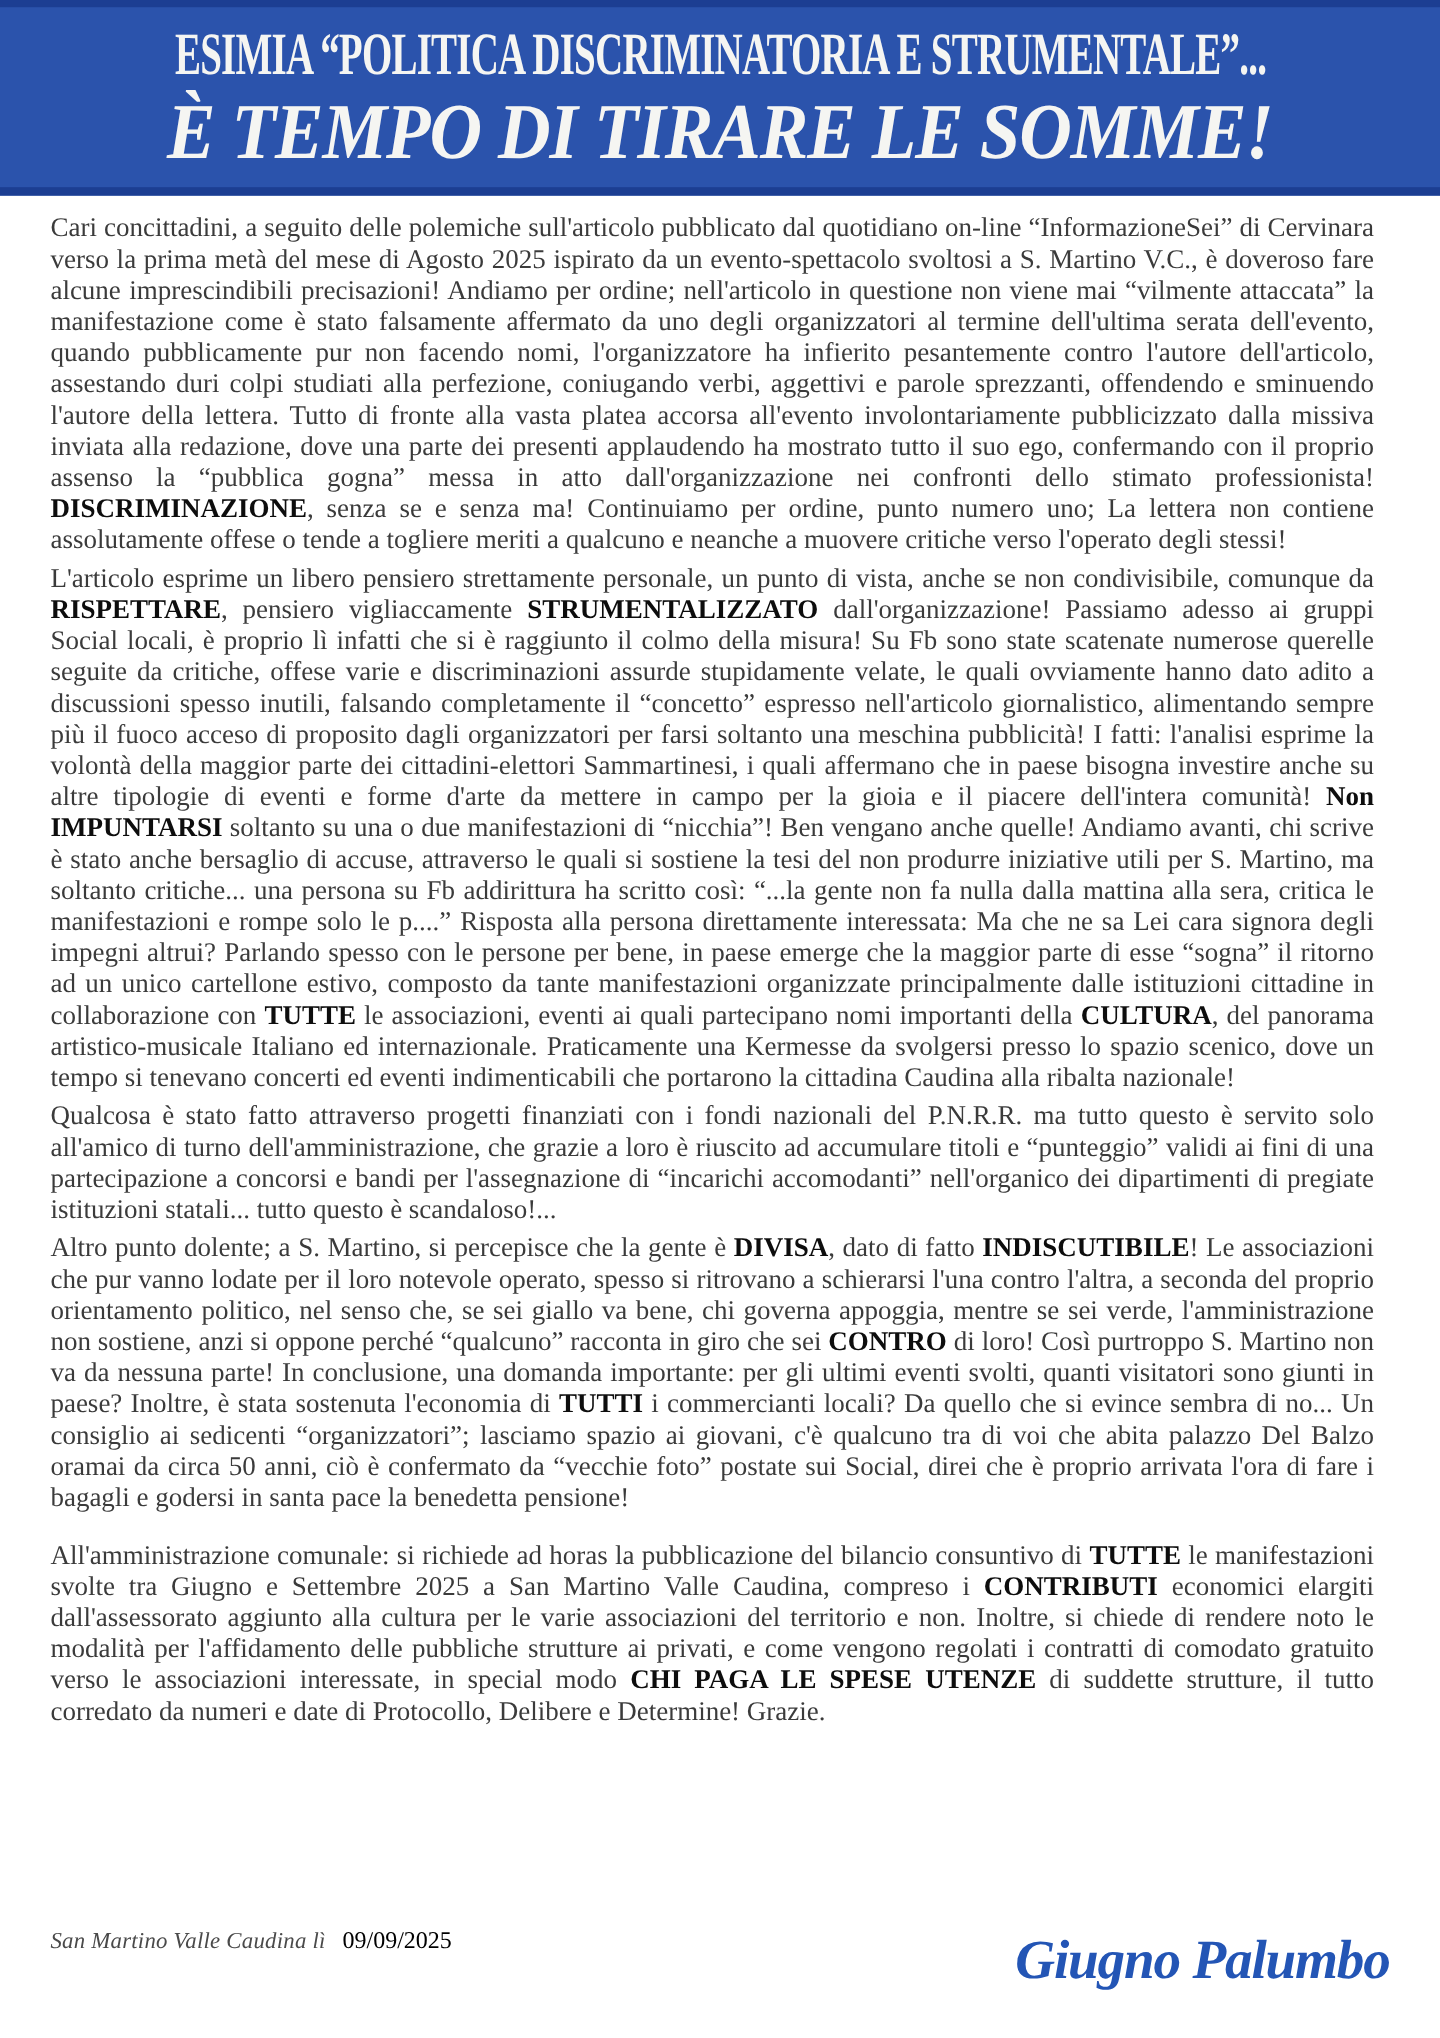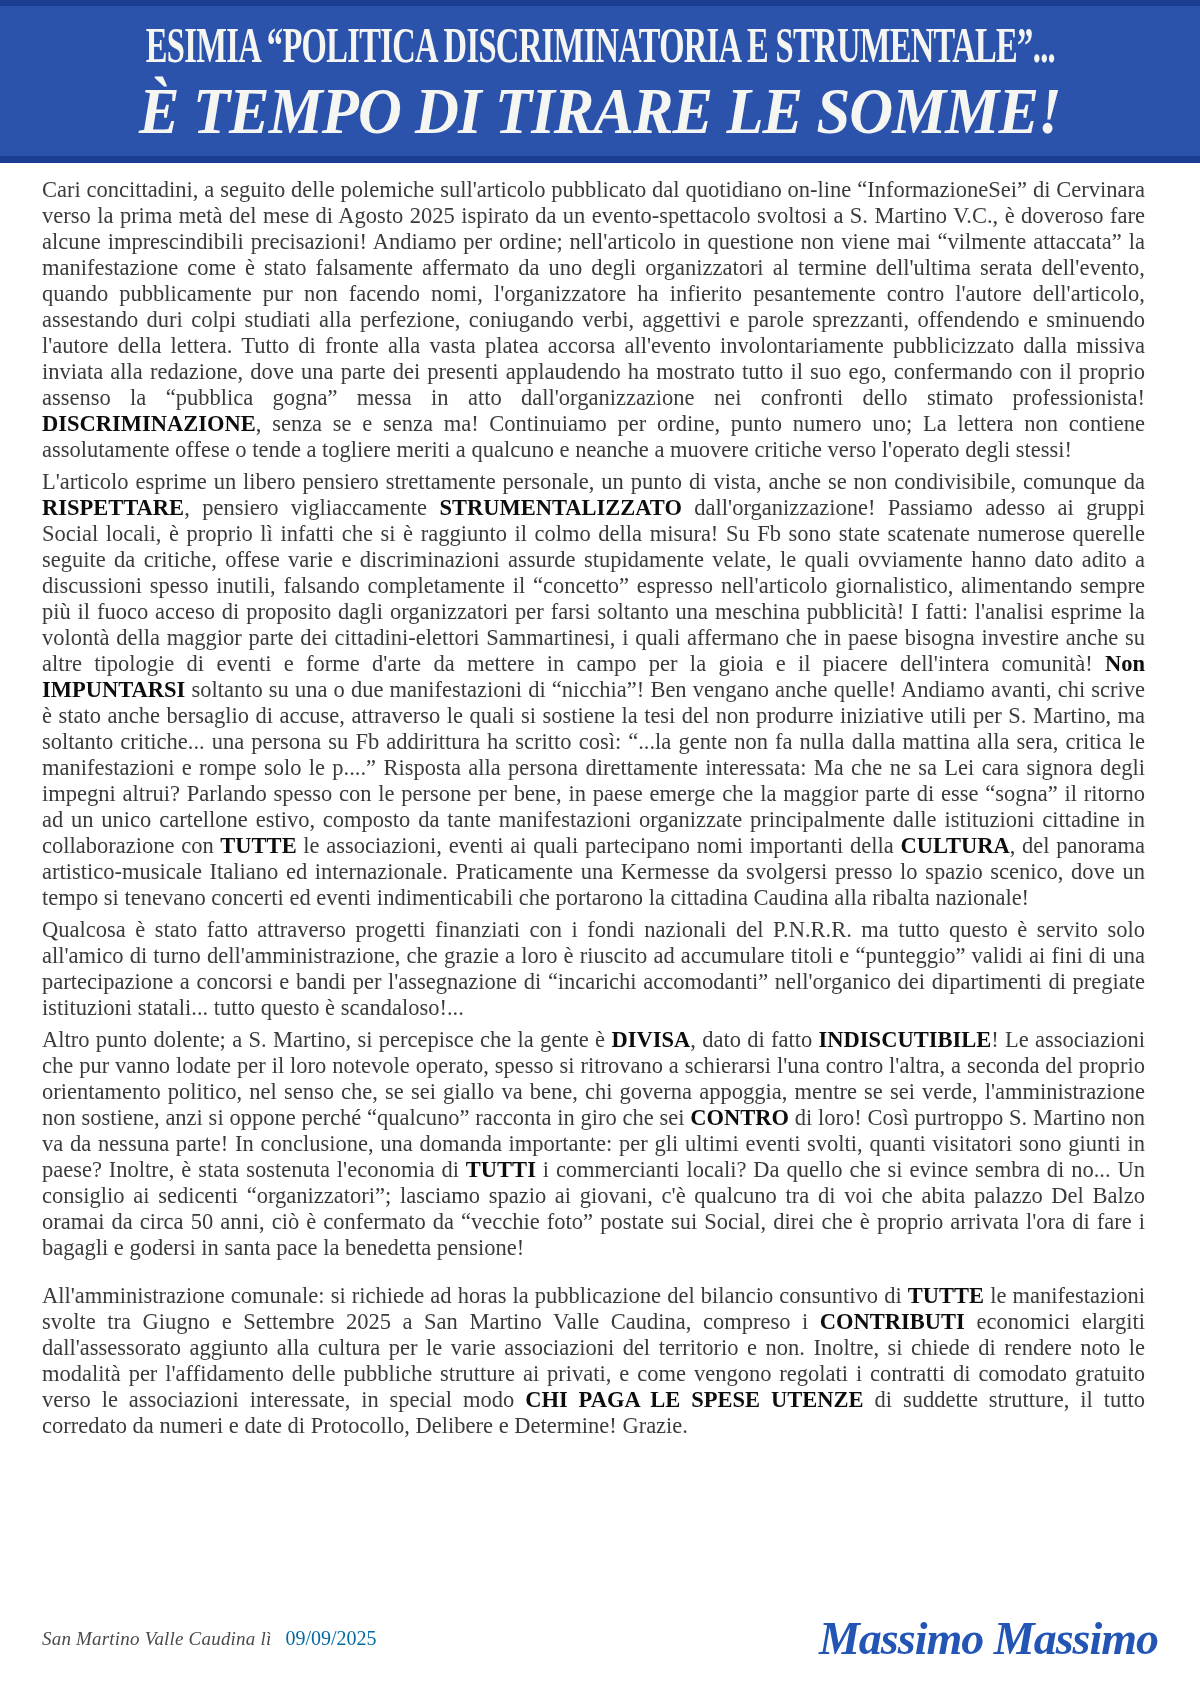--- a/index.html
+++ b/index.html
@@ -66,34 +66,33 @@
   .para .bold { font-weight: bold; color: #0d0d0d; }
 
   
   .footer {
     position: absolute;
     left: 42px;
     right: 42px;
     top: 1606px;
     height: 64px;
     display: flex;
-    align-items: center;
     justify-content: space-between;
     gap: 28px;
   }
   .dateline { display: flex; align-items: baseline; }
   .place {
     font-style: italic;
     font-size: 19px;
     color: #4a4a4a;
     letter-spacing: 0.2px;
   }
   .date {
     font-size: 20px;
-    color: #0369a1;
+    color: #000000;
     margin-left: 14px;
   }
   .signature {
     font-size: 46px;
     font-weight: bold;
     font-style: italic;
     color: #2355b5;
     letter-spacing: -1px;
   }
 </style>
@@ -114,16 +113,16 @@
       <p class="para"><span>Qualcosa è stato fatto attraverso progetti finanziati con i fondi nazionali del P.N.R.R. ma tutto questo è servito solo all'amico di turno dell'amministrazione, che grazie a loro è riuscito ad accumulare titoli e “punteggio” validi ai fini di una partecipazione a concorsi e bandi per l'assegnazione di “incarichi accomodanti” nell'organico dei dipartimenti di pregiate istituzioni statali... tutto questo è scandaloso!...</span></p>
       <p class="para"><span>Altro punto dolente; a S. Martino, si percepisce che la gente è </span><span class="bold">DIVISA</span><span>, dato di fatto </span><span class="bold">INDISCUTIBILE</span><span>! Le associazioni che pur vanno lodate per il loro notevole operato, spesso si ritrovano a schierarsi l'una contro l'altra, a seconda del proprio orientamento politico, nel senso che, se sei giallo va bene, chi governa appoggia, mentre se sei verde, l'amministrazione non sostiene, anzi si oppone perché “qualcuno” racconta in giro che sei </span><span class="bold">CONTRO</span><span> di loro! Così purtroppo S. Martino non va da nessuna parte! In conclusione, una domanda importante: per gli ultimi eventi svolti, quanti visitatori sono giunti in paese? Inoltre, è stata sostenuta l'economia di </span><span class="bold">TUTTI</span><span> i commercianti locali? Da quello che si evince sembra di no... Un consiglio ai sedicenti “organizzatori”; lasciamo spazio ai giovani, c'è qualcuno tra di voi che abita palazzo Del Balzo oramai da circa 50 anni, ciò è confermato da “vecchie foto” postate sui Social, direi che è proprio arrivata l'ora di fare i bagagli e godersi in santa pace la benedetta pensione!</span></p>
       <p class="para gap"><span>All'amministrazione comunale: si richiede ad horas la pubblicazione del bilancio consuntivo di </span><span class="bold">TUTTE</span><span> le manifestazioni svolte tra Giugno e Settembre 2025 a San Martino Valle Caudina, compreso i </span><span class="bold">CONTRIBUTI</span><span> economici elargiti dall'assessorato aggiunto alla cultura per le varie associazioni del territorio e non. Inoltre, si chiede di rendere noto le modalità per l'affidamento delle pubbliche strutture ai privati, e come vengono regolati i contratti di comodato gratuito verso le associazioni interessate, in special modo </span><span class="bold">CHI PAGA LE SPESE UTENZE</span><span> di suddette strutture, il tutto corredato da numeri e date di Protocollo, Delibere e Determine! Grazie.</span></p>
     </main>
 
   <footer class="footer">
     <div class="dateline">
       <span class="place">San Martino Valle Caudina lì</span>
       <span class="date">09/09/2025</span>
     </div>
-    <div class="signature">Massimo Massimo</div>
+    <div class="signature">Giugno Palumbo</div>
   </footer>
 
 </div>
 
 </body></html>

